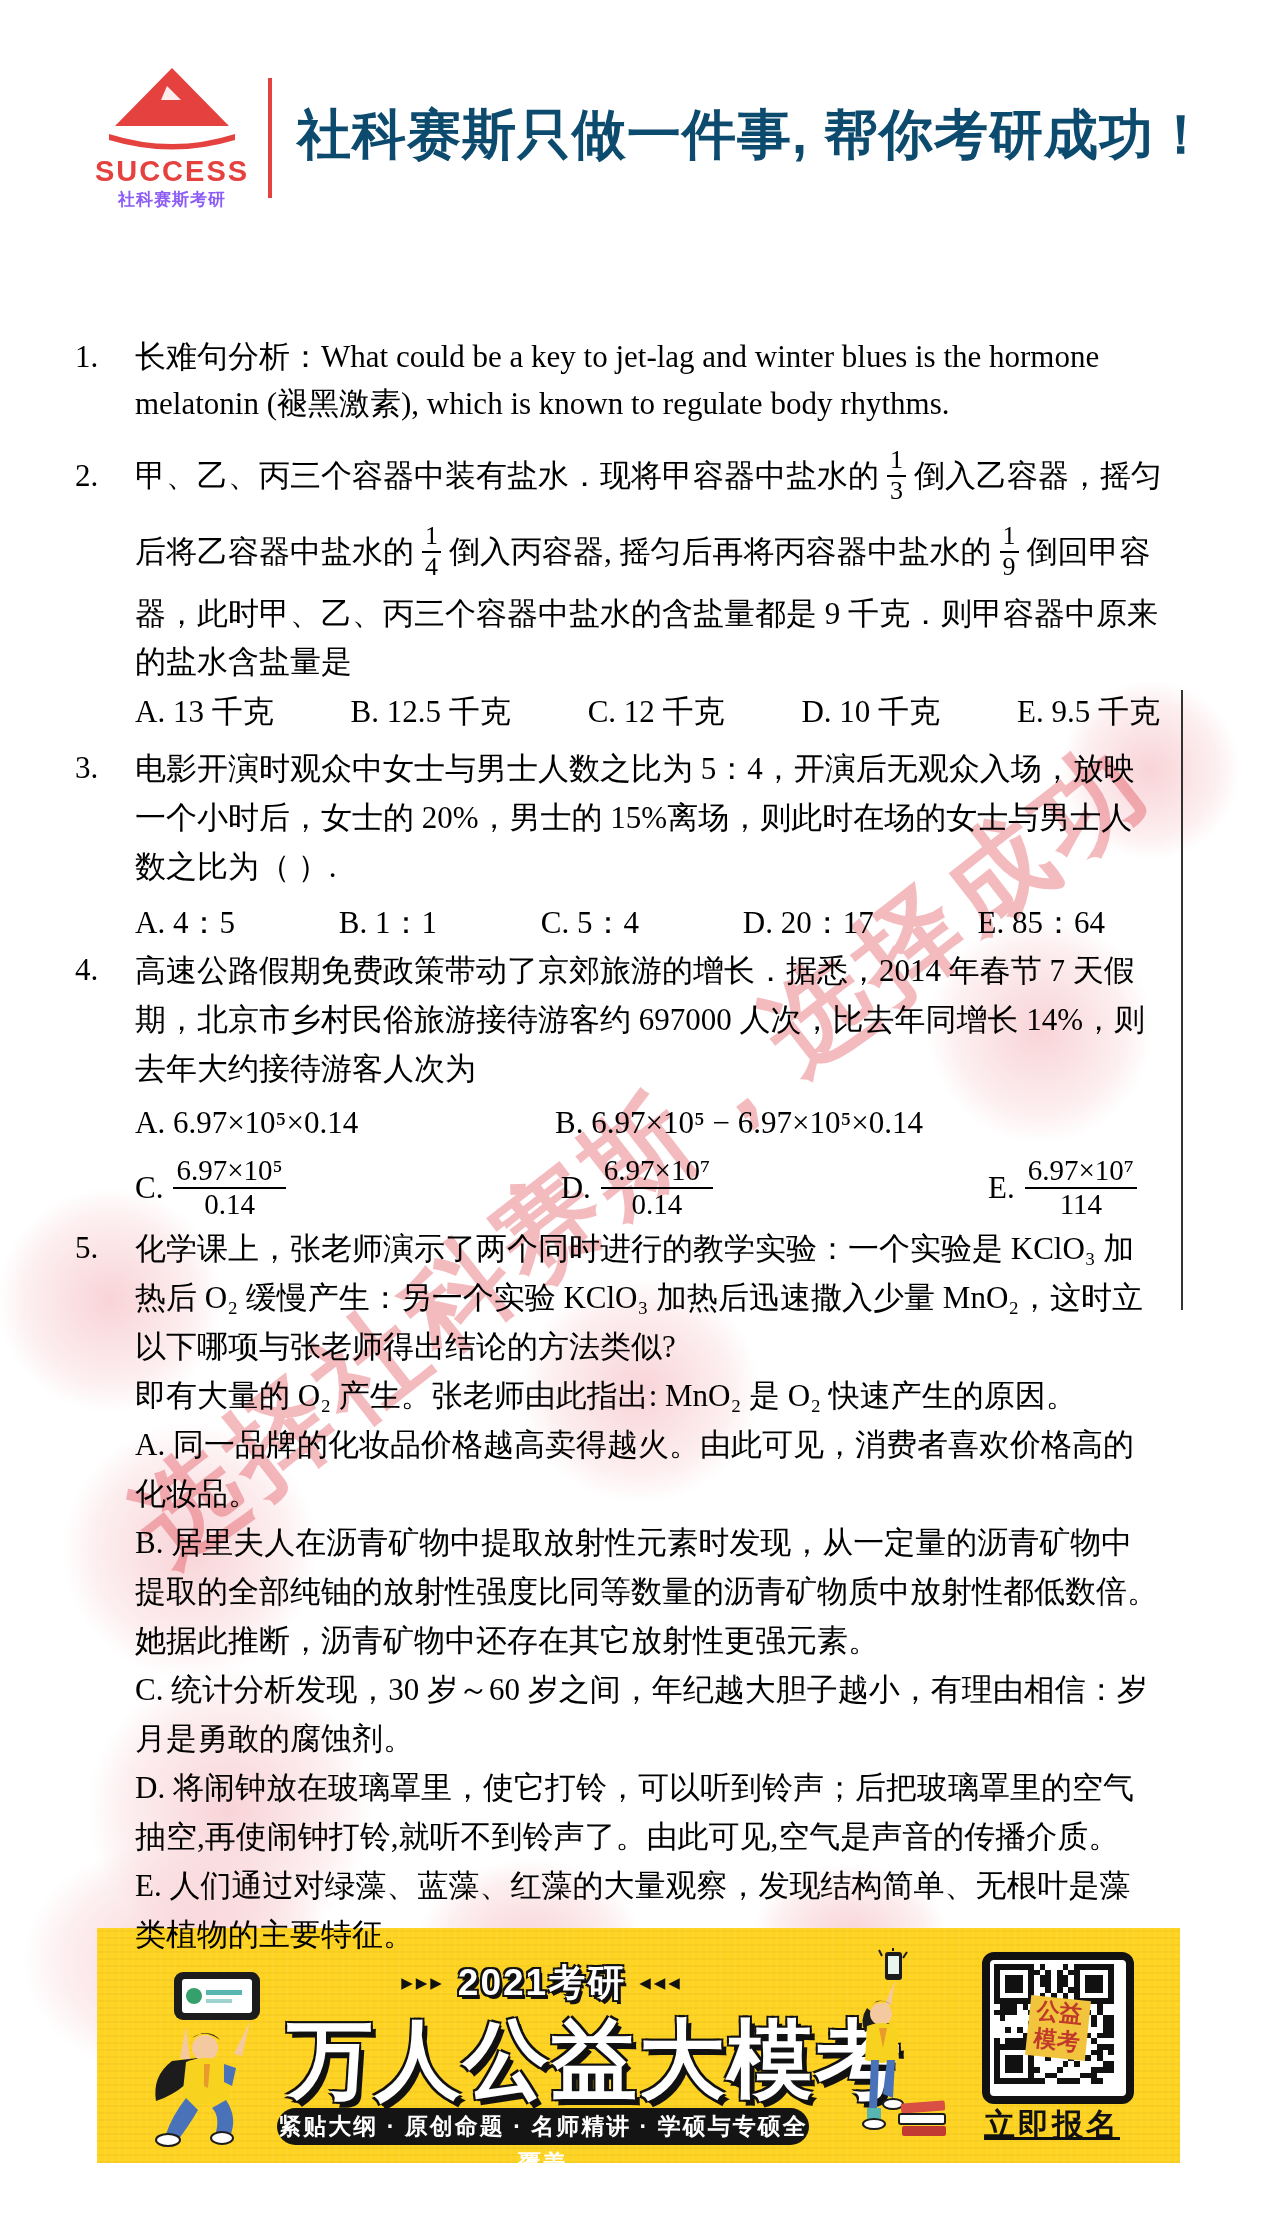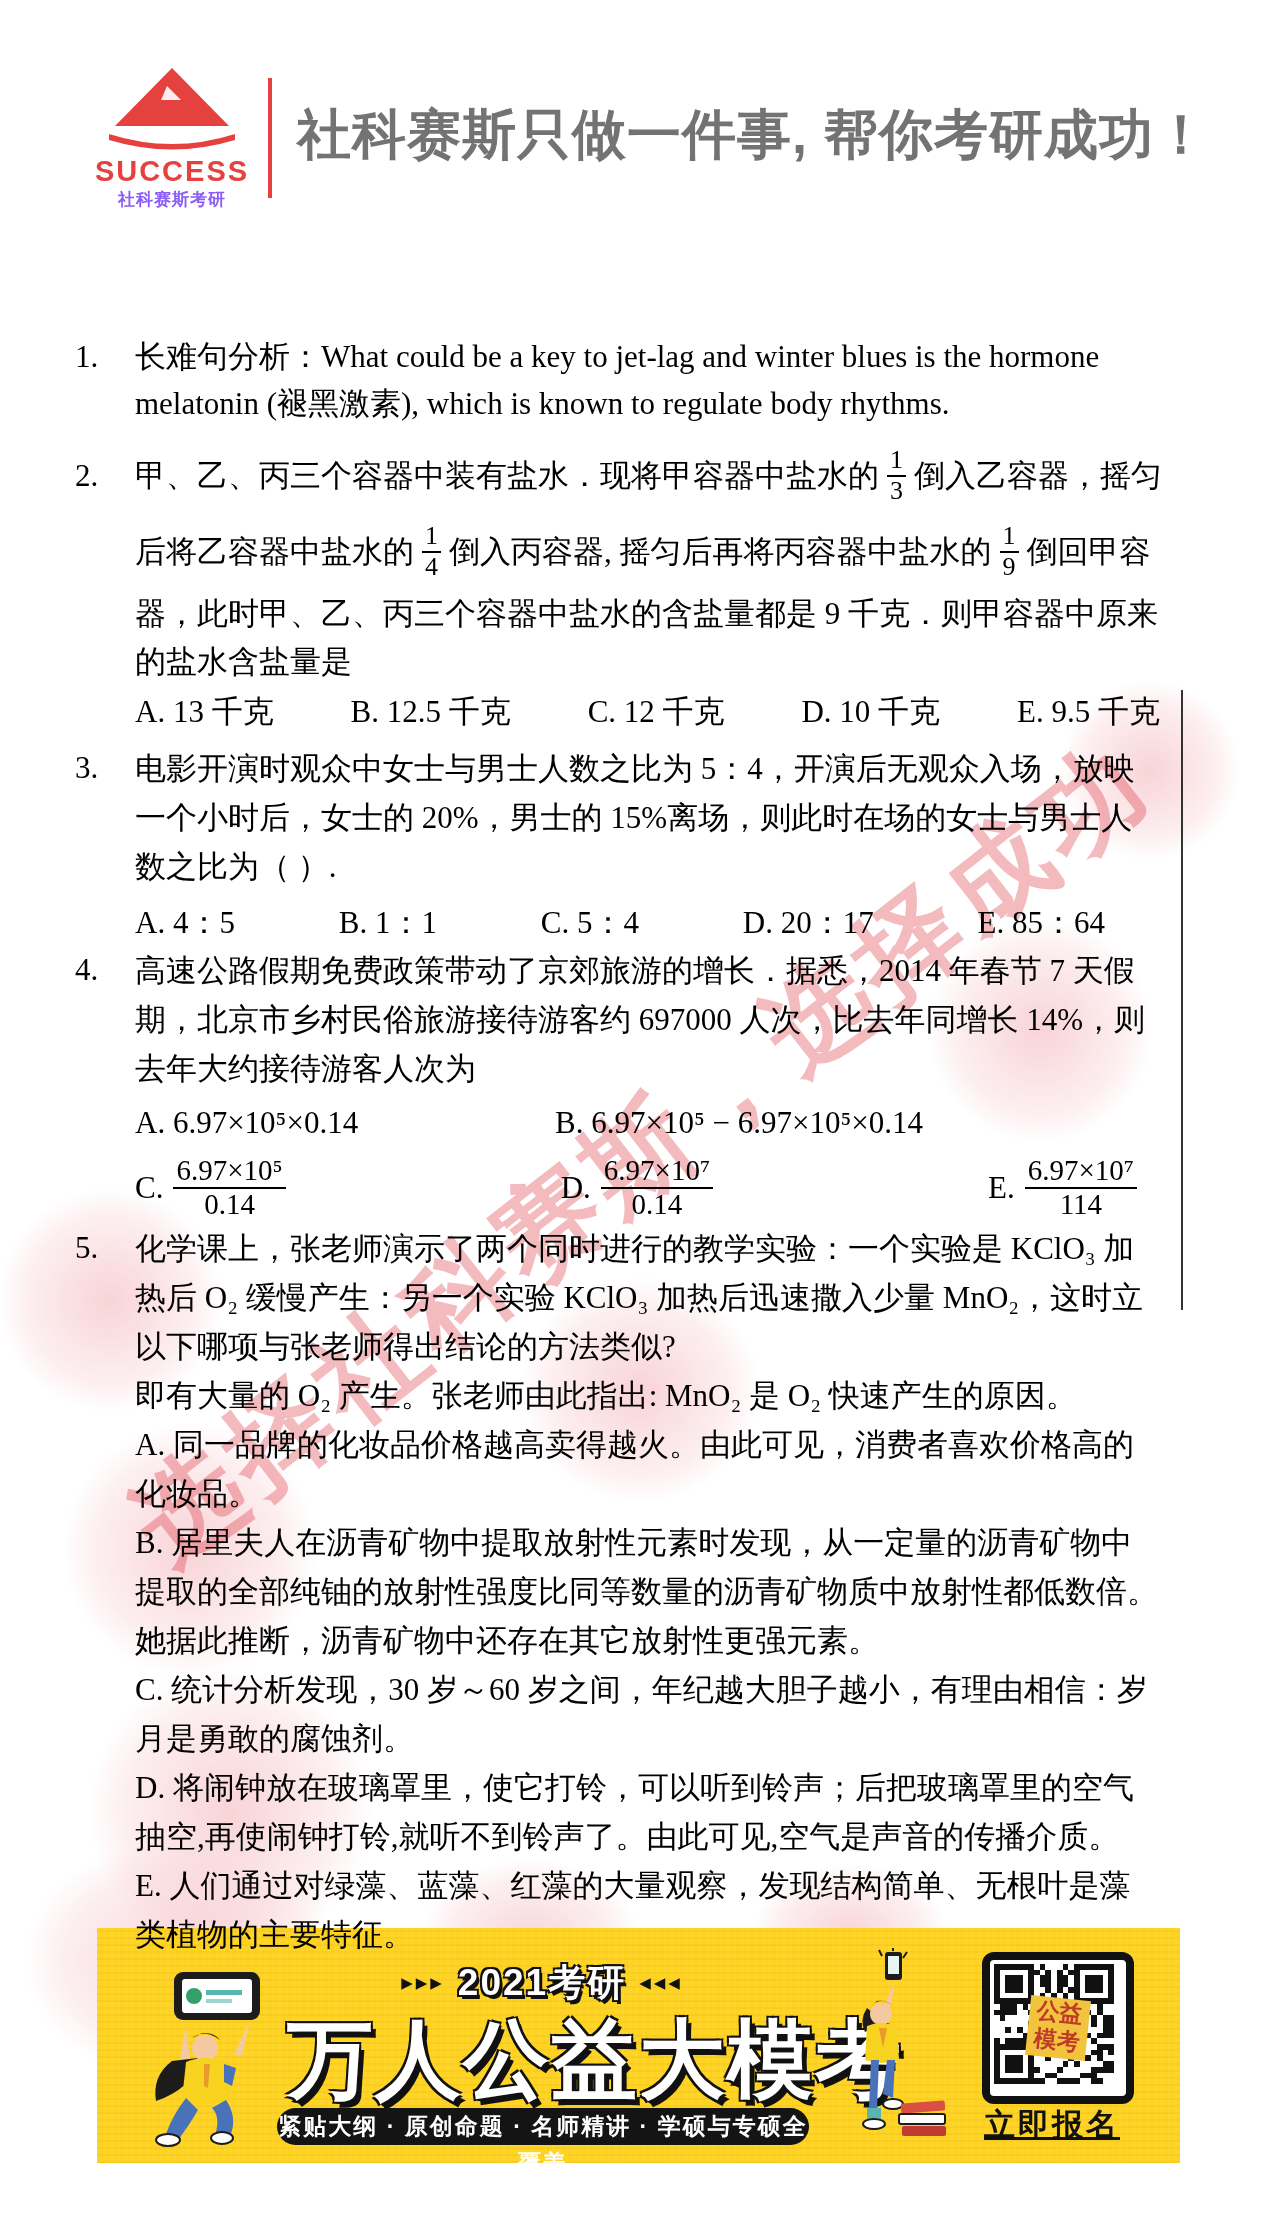--- a/index.html
+++ b/index.html
@@ -10,21 +10,21 @@
   .blob{position:absolute;border-radius:50%;z-index:0;pointer-events:none;
         background:radial-gradient(closest-side,rgba(243,176,182,0.55),rgba(247,200,205,0.30) 55%,rgba(255,255,255,0) 75%);}
 
   
   .logo{position:absolute;left:85px;top:64px;width:174px;text-align:center;z-index:2;}
   .logo .brand{color:#E5413F;font-weight:bold;font-size:29px;letter-spacing:2px;line-height:30px;
                font-family:"Liberation Sans","DejaVu Sans",sans-serif;}
   .logo .sub{color:#8b5cf6;font-weight:bold;font-size:17px;letter-spacing:1px;line-height:27px;
              font-family:"Liberation Sans","DejaVu Sans",sans-serif;}
   .divider{position:absolute;left:268px;top:78px;width:4px;height:120px;background:#E5413F;z-index:2;}
-  .slogan{position:absolute;left:297px;top:99px;font-size:54px;font-weight:bold;color:#737373;
+  .slogan{position:absolute;left:297px;top:99px;font-size:54px;font-weight:bold;color:#0c4a6e;
           letter-spacing:1px;white-space:nowrap;z-index:2;
           font-family:"Liberation Sans","DejaVu Sans",sans-serif;}
 
   
   .daily{position:absolute;left:0;top:236px;width:1240px;display:flex;justify-content:center;gap:115px;
          font-size:43px;font-weight:bold;z-index:2;}
 
   
   .q{position:absolute;left:75px;width:1110px;z-index:2;}
   .qnum{position:absolute;left:0;top:0;font-size:31px;line-height:47px;}

